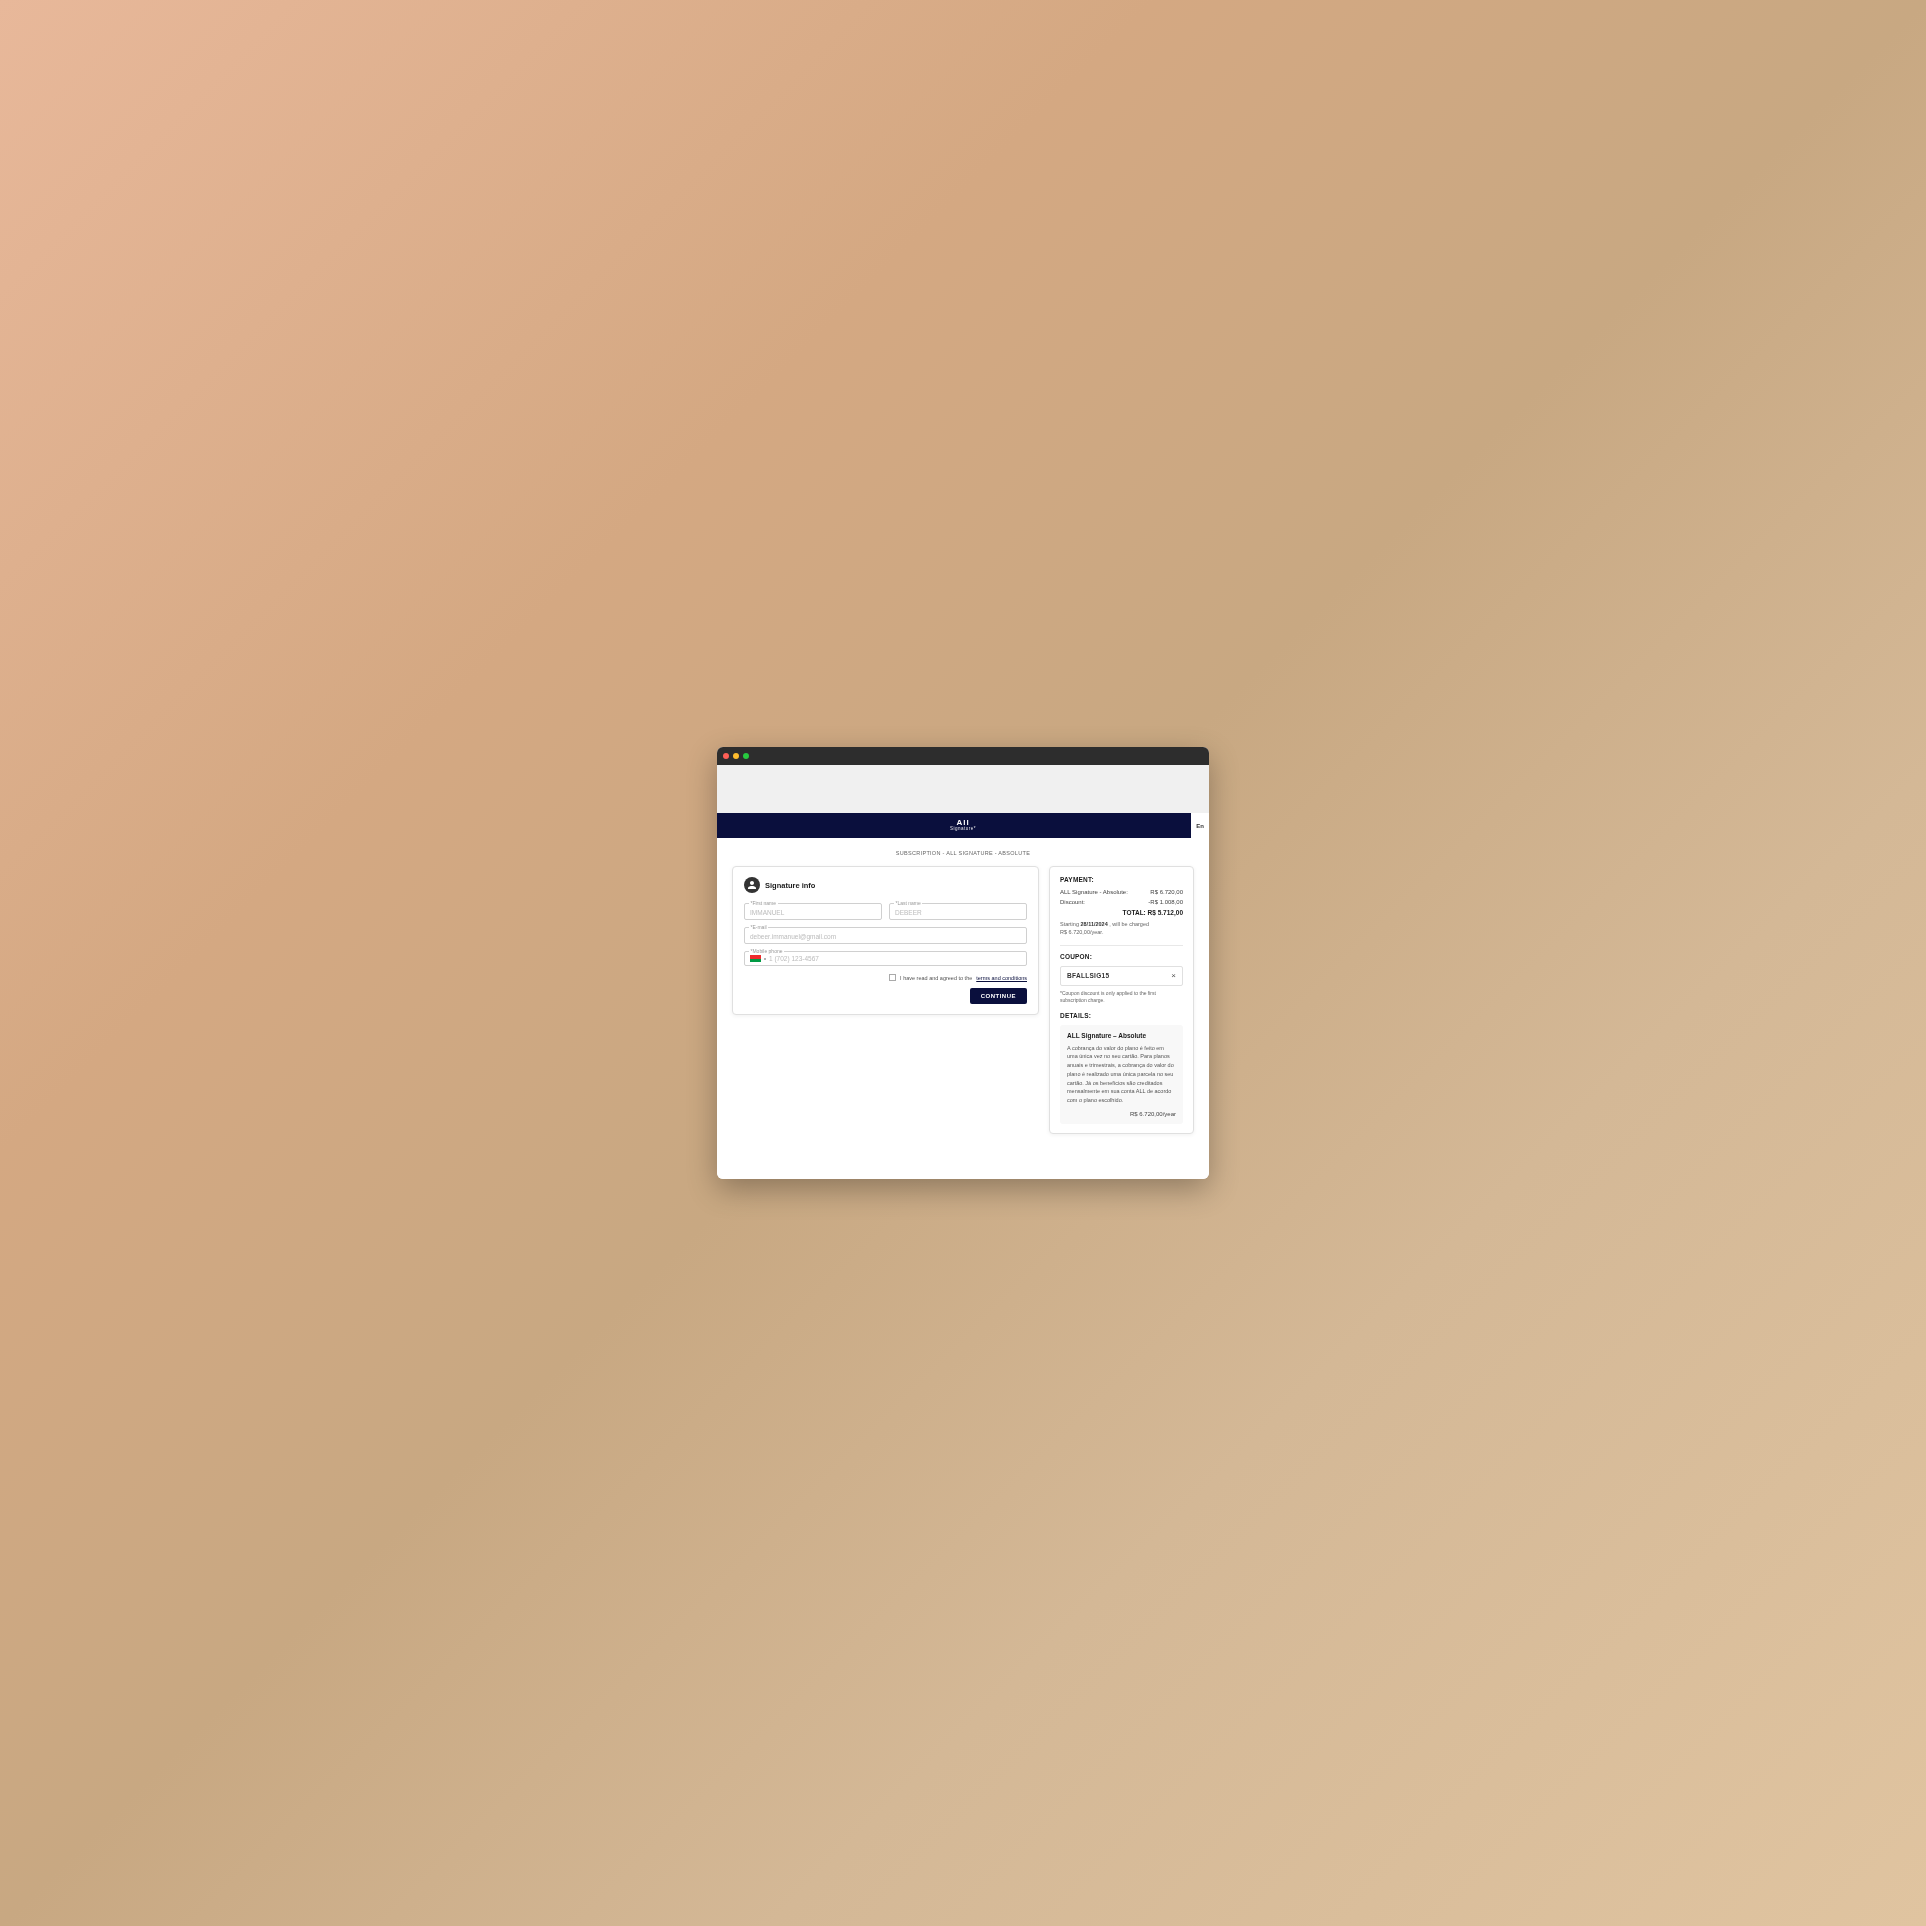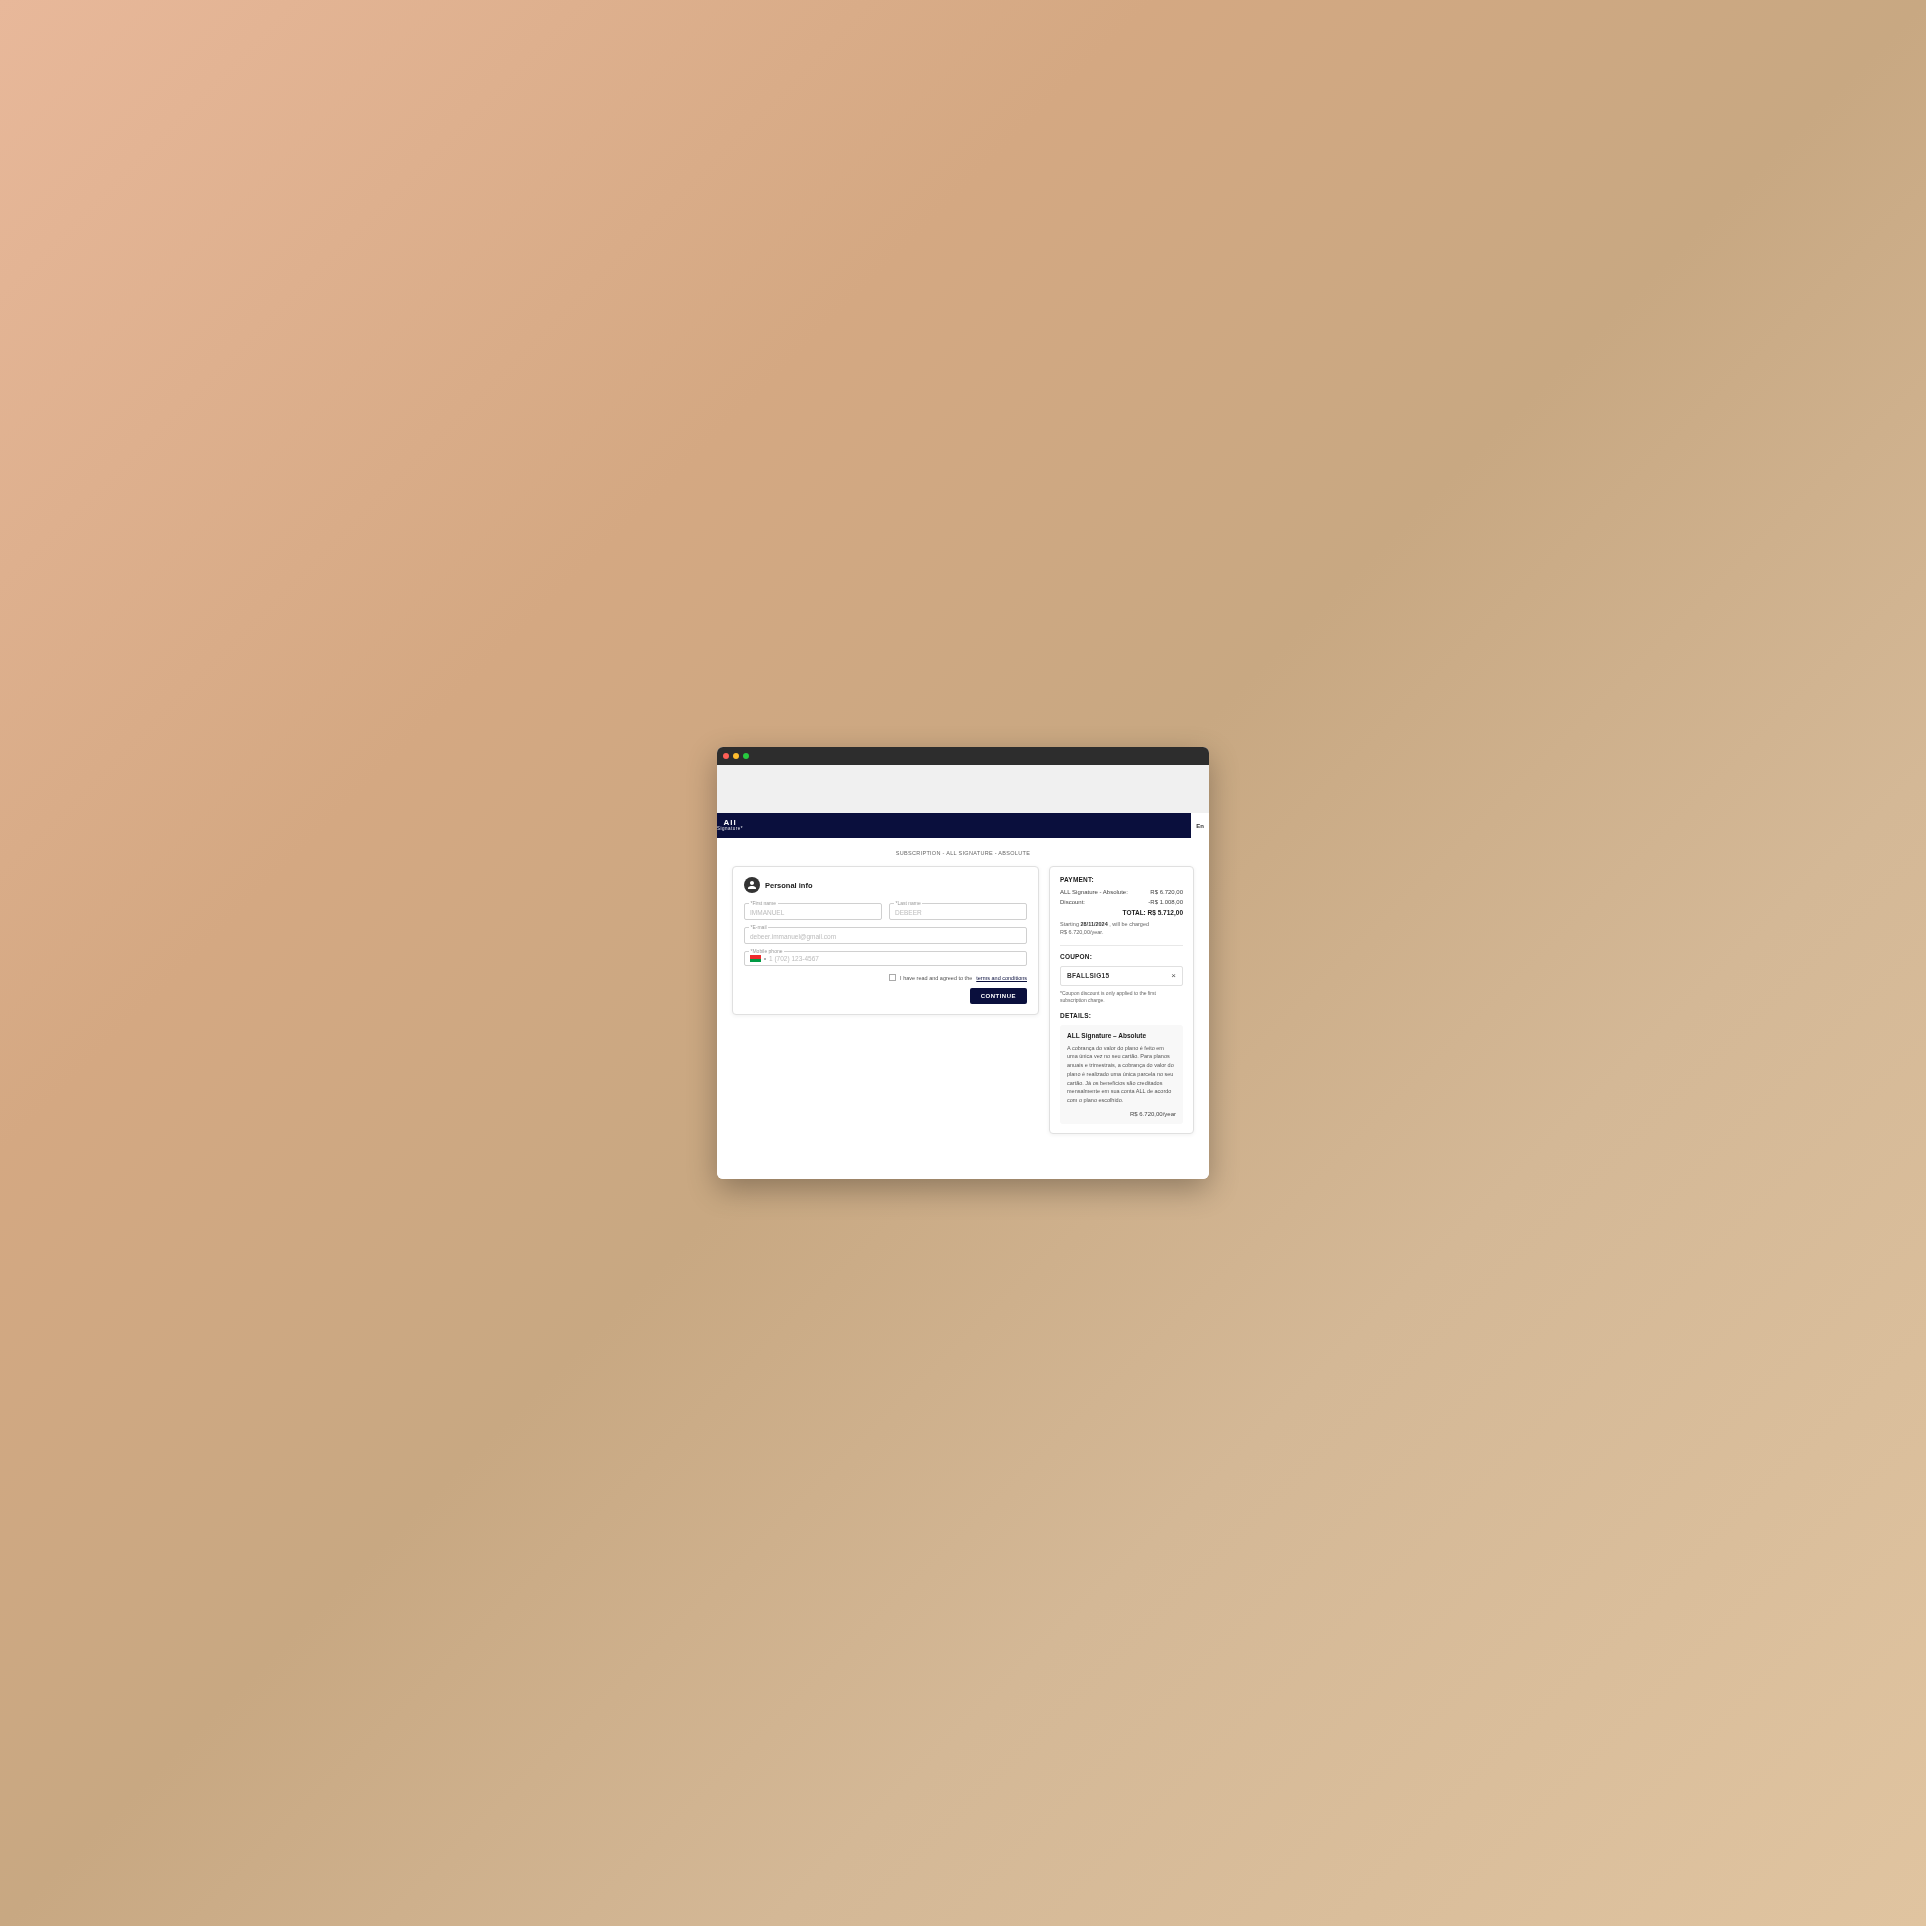--- a/index.html
+++ b/index.html
@@ -39,20 +39,21 @@
     }
     .traffic-light.red { background: #ff5f56; }
     .traffic-light.yellow { background: #ffbd2e; }
     .traffic-light.green { background: #27c93f; }
 
     .app-header {
       background: #0a0f3d;
       height: 25px;
       display: flex;
       align-items: center;
+      justify-content: center;
       position: relative;
       margin-top: 48px;
     }
 
     .app-logo {
       color: #ffffff;
       text-align: center;
       line-height: 1.1;
     }
 
@@ -405,21 +406,21 @@
     <div class="main-layout">
 
       <div class="personal-info-panel">
 
         <div class="panel-header">
           <div class="user-avatar-icon">
             <svg viewBox="0 0 24 24">
               <path d="M12 12c2.7 0 4.8-2.1 4.8-4.8S14.7 2.4 12 2.4 7.2 4.5 7.2 7.2 9.3 12 12 12zm0 2.4c-3.2 0-9.6 1.6-9.6 4.8v2.4h19.2v-2.4c0-3.2-6.4-4.8-9.6-4.8z"></path>
             </svg>
           </div>
-          <div class="panel-title">Personal info</div>
+          <div class="panel-title">Signature info</div>
         </div>
 
         <div class="form-row">
           <div class="form-group">
             <div class="field-wrapper">
               <span class="field-label">*First name</span>
               <div class="field-value">IMMANUEL</div>
             </div>
           </div>
           <div class="form-group">

